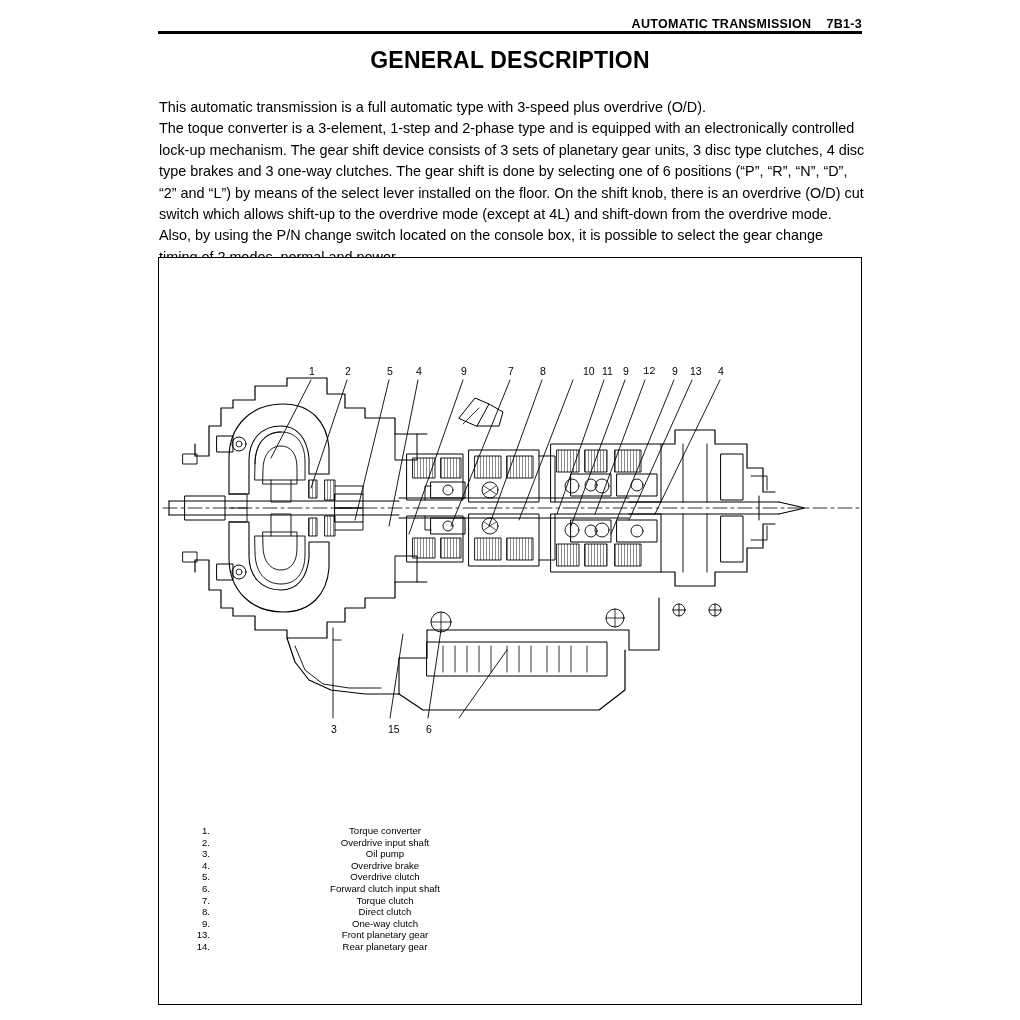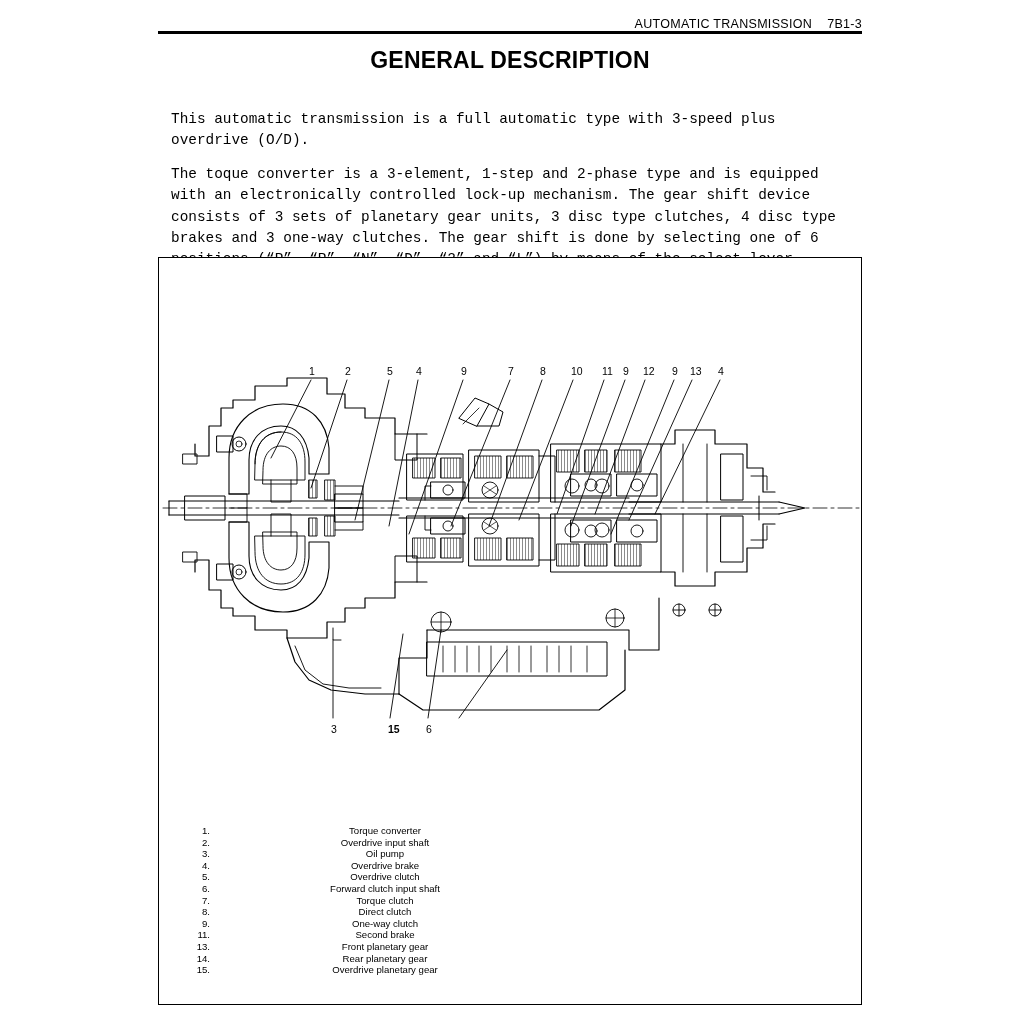--- a/index.html
+++ b/index.html
@@ -20,21 +20,21 @@
   
   .page-header {
     position: absolute;
     left: 158px;
     top: 14px;
     width: 704px;
     text-align: right;
   }
   .page-header .header-text {
     font-size: 12.5px;
-    font-weight: normal;
+    font-weight: bold;
     letter-spacing: 0.3px;
     white-space: pre;
     text-align: center;
   }
   .header-rule {
     position: absolute;
     left: 158px;
     top: 31px;
     width: 704px;
     height: 3px;
@@ -57,22 +57,21 @@
   .body-copy {
     position: absolute;
     left: 159px;
     top: 97px;
     width: 706px;
     font-size: 14.4px;
     line-height: 21.4px;
     text-align: left;
   }
   .body-copy p {
-    margin: 12px;
-    font-family: Liberation Mono, monospace;
+    margin: 0;
   }
 
   
   .figure-box {
     position: absolute;
     left: 158px;
     top: 257px;
     width: 704px;
     height: 748px;
     border: 1.6px solid #000000;
@@ -154,24 +153,24 @@
   <div class="figure-inner">
 
     <div id="callouts-top">
         <div class="callout" style="left: 150px; top: 108px;">1</div>
         <div class="callout" style="left: 186px; top: 108px;">2</div>
         <div class="callout" style="left: 228px; top: 108px;">5</div>
         <div class="callout" style="left: 257px; top: 108px;">4</div>
         <div class="callout" style="left: 302px; top: 108px;">9</div>
         <div class="callout" style="left: 349px; top: 108px;">7</div>
         <div class="callout" style="left: 381px; top: 108px;">8</div>
-        <div class="callout" style="left: 412px; top: 108px;">10</div>
+        <div class="callout" style="left: 424px; top: 108px;">10</div>
         <div class="callout" style="left: 443px; top: 108px;">11</div>
         <div class="callout" style="left: 464px; top: 108px;">9</div>
-        <div class="callout" style="left: 484px; top: 108px;">12</div>
+        <div class="callout" style="left: 484px; top: 108px; font-family: Liberation Mono, monospace;">12</div>
         <div class="callout" style="left: 513px; top: 108px;">9</div>
         <div class="callout" style="left: 531px; top: 108px;">13</div>
         <div class="callout" style="left: 559px; top: 108px;">4</div>
       </div>
 
     <div class="diagram-area">
       <svg viewBox="0 0 704 500" xmlns="http://www.w3.org/2000/svg">
         <defs>
           <pattern id="hatchR" width="4" height="4" patternUnits="userSpaceOnUse" patternTransform="rotate(45)">
             <line x1="0" y1="0" x2="0" y2="4" stroke="#000" stroke-width="1.1"></line>
@@ -395,21 +394,21 @@
             <rect x="24" y="196" width="14" height="10"></rect>
             <rect x="24" y="294" width="14" height="10"></rect>
           </g>
 
         </g>
       </svg>
     </div>
 
     <div id="callouts-bottom">
         <div class="callout" style="left: 172px; top: 466px;">3</div>
-        <div class="callout" style="left: 229px; top: 466px; font-weight: bold;">15</div>
+        <div class="callout" style="left: 229px; top: 466px;">15</div>
         <div class="callout" style="left: 267px; top: 466px;">6</div>
       </div>
 
     <div class="legend" id="legend">
         <div class="legend-row">
           <span class="legend-num">1.</span>
           <span class="legend-label">Torque converter</span>
         </div>
         <div class="legend-row">
           <span class="legend-num">2.</span>
@@ -437,31 +436,23 @@
         </div>
         <div class="legend-row">
           <span class="legend-num">8.</span>
           <span class="legend-label">Direct clutch</span>
         </div>
         <div class="legend-row">
           <span class="legend-num">9.</span>
           <span class="legend-label">One-way clutch</span>
         </div>
         <div class="legend-row">
-          <span class="legend-num">11.</span>
-          <span class="legend-label">Second brake</span>
-        </div>
-        <div class="legend-row">
           <span class="legend-num">13.</span>
           <span class="legend-label">Front planetary gear</span>
         </div>
         <div class="legend-row">
           <span class="legend-num">14.</span>
           <span class="legend-label">Rear planetary gear</span>
         </div>
-        <div class="legend-row">
-          <span class="legend-num">15.</span>
-          <span class="legend-label">Overdrive planetary gear</span>
-        </div>
       </div>
 
   </div>
 </div>
 
 </body></html>

